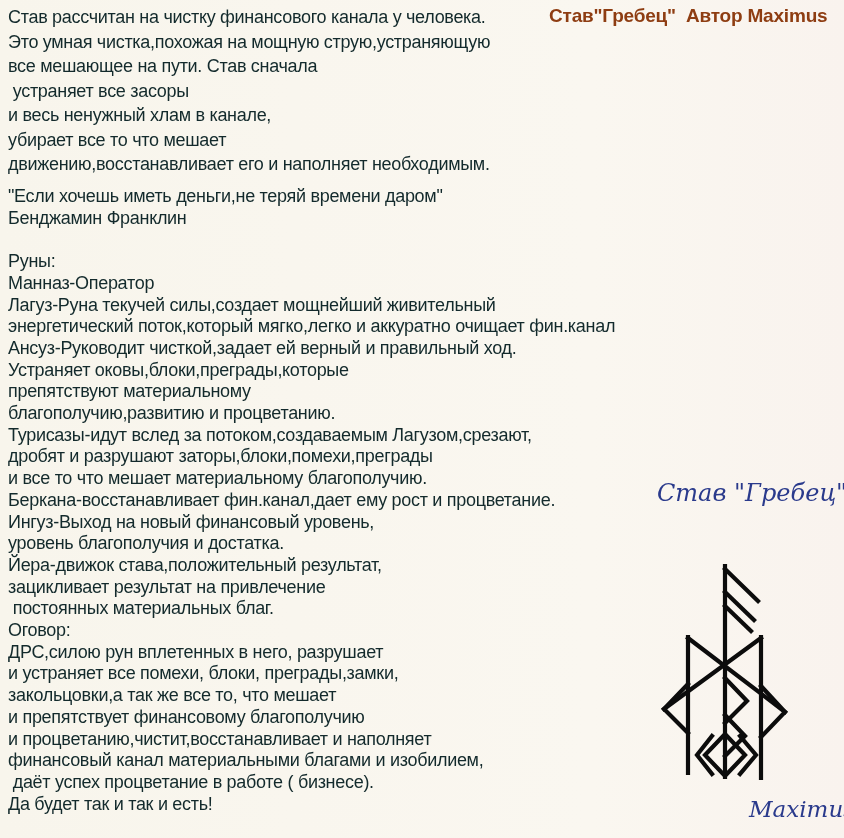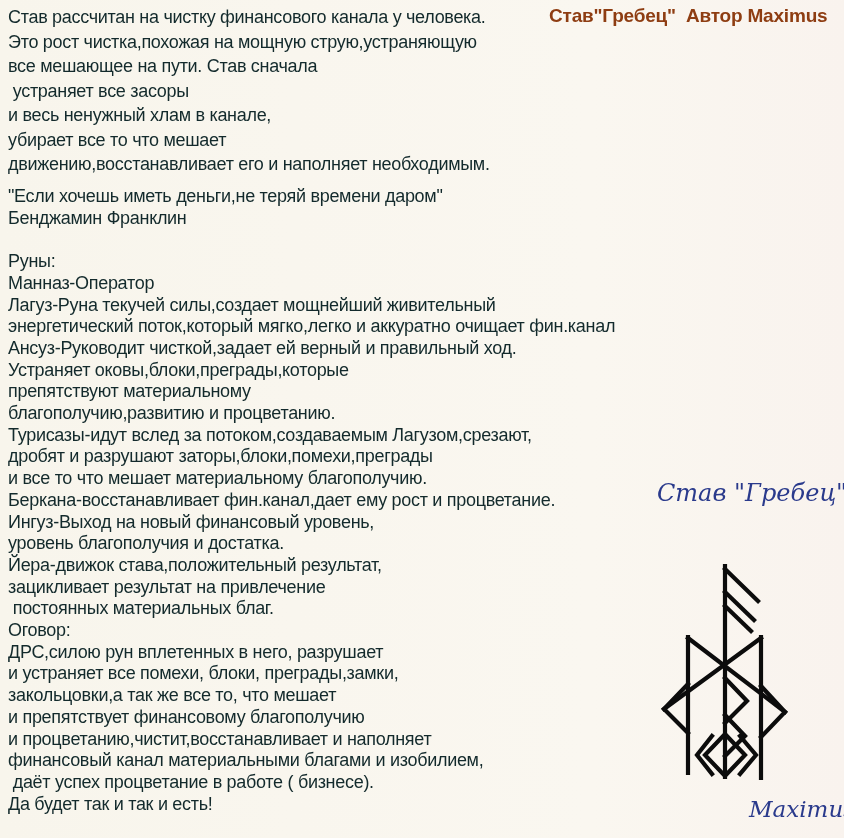--- a/index.html
+++ b/index.html
@@ -74,21 +74,21 @@
   }
 </style>
 </head>
 <body>
 
 <div class="page">
 
   <div class="header-title">Став"Гребец"  Автор Maximus</div>
 
   <div class="intro-text">Став рассчитан на чистку финансового канала у человека.
-Это рост чистка,похожая на мощную струю,устраняющую
+Это умная чистка,похожая на мощную струю,устраняющую
 все мешающее на пути. Став сначала
  устраняет все засоры
 и весь ненужный хлам в канале,
 убирает все то что мешает
 движению,восстанавливает его и наполняет необходимым.</div>
 
   <div class="main-text">"Если хочешь иметь деньги,не теряй времени даром"
 Бенджамин Франклин
 
 Руны:

